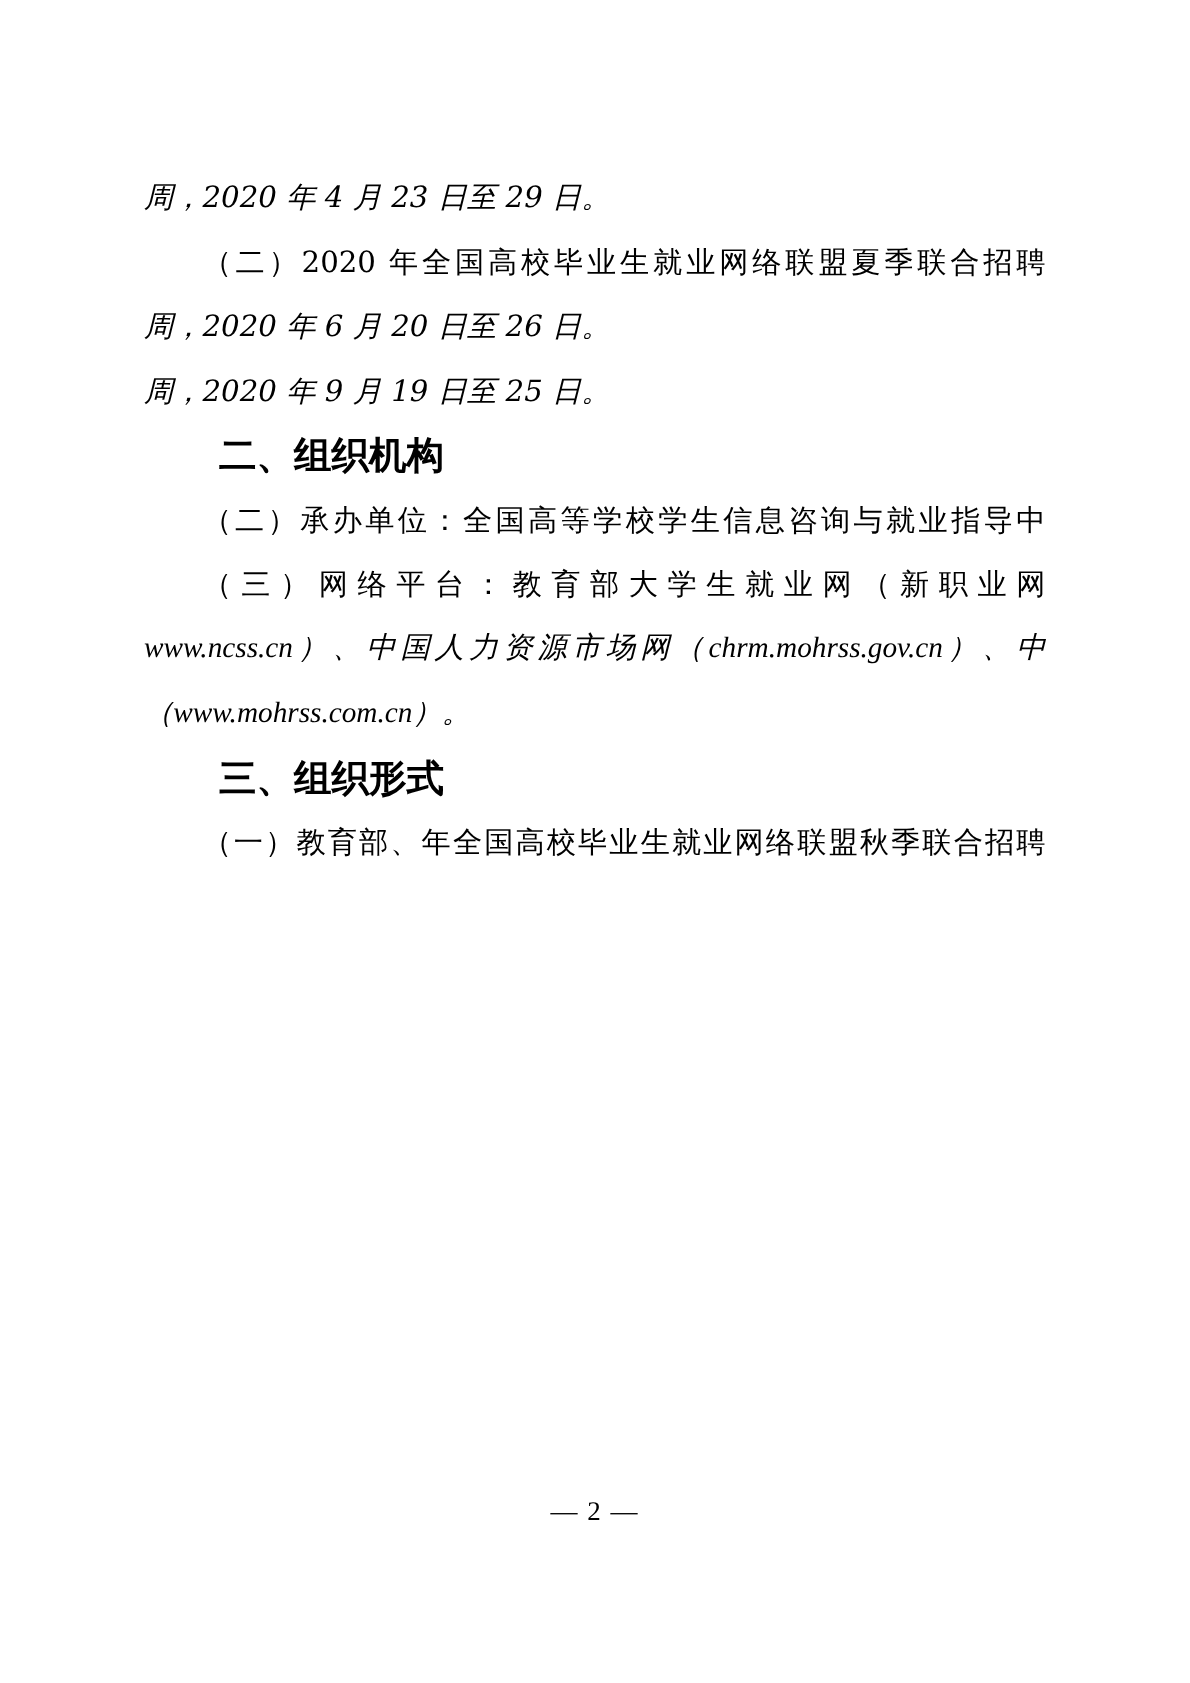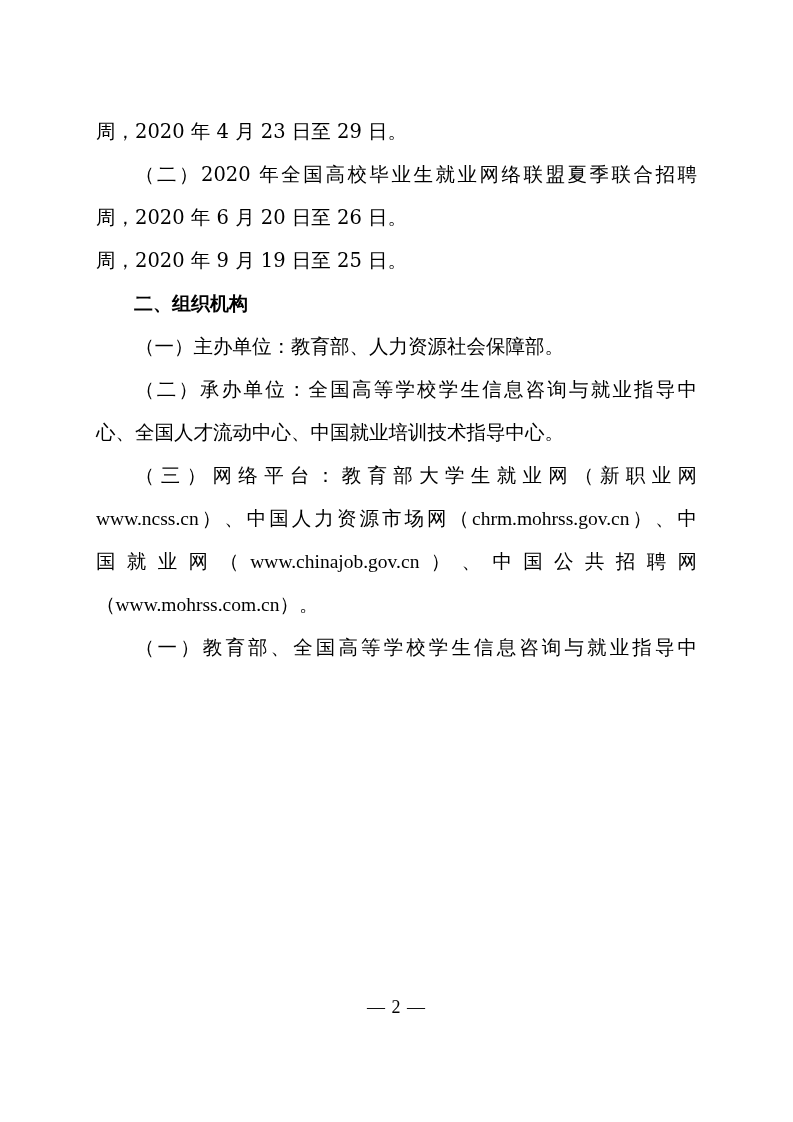--- a/index.html
+++ b/index.html
@@ -32,25 +32,26 @@
   }
   p.para {
     margin: 0;
     padding: 0;
     text-indent: 2em;
   }
   p.cont {
     margin: 0;
     padding: 0;
     text-indent: 0;
+    font-style: italic;
   }
   h2.heading {
     margin: 0;
     padding: 0;
-    font-size: 19px;
+    font-size: 25px;
     line-height: 43px;
     font-weight: bold;
     text-indent: 2em;
     font-family: "DejaVu Sans", "Liberation Sans", sans-serif;
   }
   .just-spread {
     text-align: justify;
     text-align-last: justify;
   }
   .latin {
@@ -76,29 +77,27 @@
     <p class="cont">周，2020 年 4 月 23 日至 29 日。</p>
 
     <p class="para just-spread">（二）2020 年全国高校毕业生就业网络联盟夏季联合招聘</p>
     <p class="cont">周，2020 年 6 月 20 日至 26 日。</p>
 
     <p class="cont">周，2020 年 9 月 19 日至 25 日。</p>
 
 
     <h2 class="heading">二、组织机构</h2>
 
-    <p class="para">（一）主办单位：教育部、人力资源社会保障部。</p>
 
     <p class="para just-spread">（二）承办单位：全国高等学校学生信息咨询与就业指导中</p>
-    <p class="cont">心、全国人才流动中心、中国就业培训技术指导中心。</p>
 
     <p class="para just-spread">（三）网络平台：教育部大学生就业网（新职业网</p>
     <p class="cont just-spread latin">www.ncss.cn）、中国人力资源市场网（chrm.mohrss.gov.cn）、中</p>
-    <p class="cont just-spread latin">国就业网（www.chinajob.gov.cn）、中国公共招聘网</p>
     <p class="cont latin">（www.mohrss.com.cn）。</p>
 
+    <h2 class="heading">三、组织形式</h2>
 
-    <p class="para just-spread">（一）教育部、全国高等学校学生信息咨询与就业指导中</p>
+    <p class="para just-spread">（一）教育部、年全国高校毕业生就业网络联盟秋季联合招聘</p>
 
   </div>
 
   <div class="footer">— 2 —</div>
 </div>
 
 </body></html>

